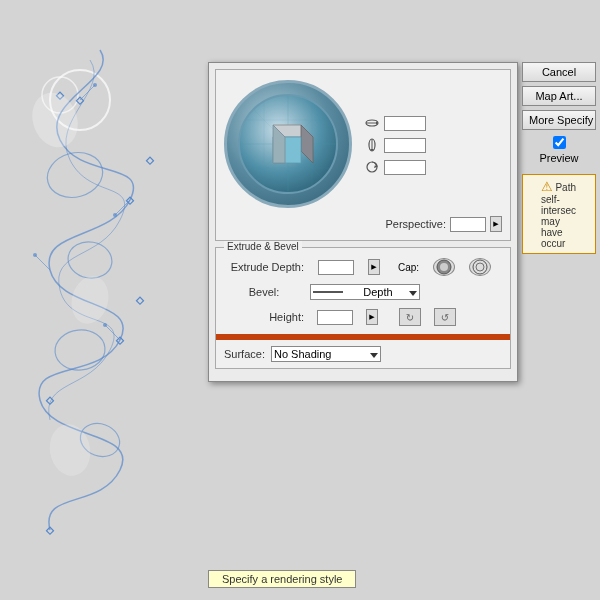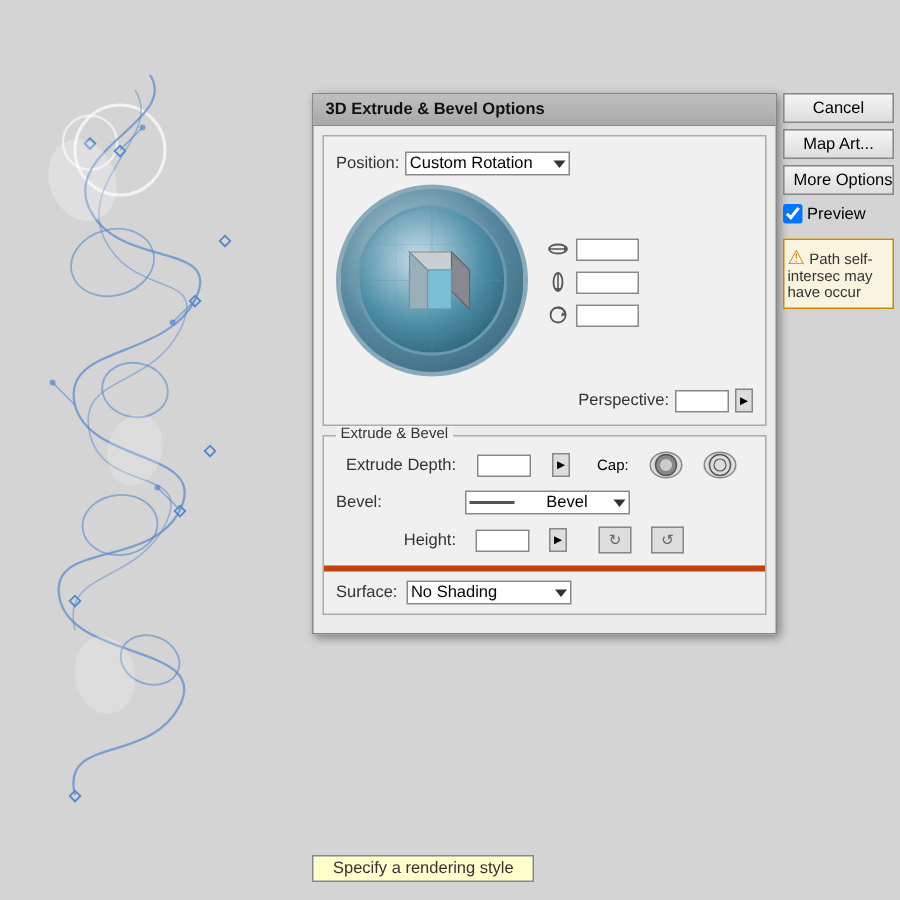--- a/index.html
+++ b/index.html
@@ -279,21 +279,21 @@
       display: flex;
       align-items: center;
       gap: 6px;
       margin-bottom: 8px;
     }
 
     .bevel-row label {
       font-size: 11px;
       color: #333;
       width: 80px;
-      text-align: left;
+      text-align: center;
     }
 
     .bevel-select {
       background: #fff;
       border: 1px solid #888;
       font-size: 11px;
       padding: 1px 2px;
       width: 110px;
       display: flex;
       align-items: center;
@@ -325,21 +325,21 @@
       font-size: 10px;
       color: #666;
     }
 
     
     .surface-row {
       display: flex;
       align-items: center;
       gap: 6px;
       padding: 6px 8px;
-      border-top: 4px solid #c2410c;
+      border-top: 6px solid #c2410c;
     }
 
     .surface-row label {
       font-size: 11px;
       color: #333;
     }
 
     .surface-select {
       background: #fff;
       border: 1px solid #888;
@@ -388,26 +388,27 @@
     .dialog-btn.primary {
       background: linear-gradient(to bottom, #e0e8f8, #b8c8e8);
       border: 2px solid #557;
     }
 
     .checkbox-row {
       display: flex;
       align-items: center;
       gap: 3px;
       padding: 2px 0;
+      flex-direction: column;
     }
 
     .warning-area {
       background: #f8f4e0;
       border: 1px solid #cc8800;
-      padding: 4px 2px;
+      padding: 4px 18px;
       font-size: 10px;
       color: #333;
       margin-top: 4px;
     }
 
     .warning-icon {
       color: #cc8800;
       font-size: 13px;
     }
 
@@ -453,34 +454,24 @@
     <line x1="130" y1="200" x2="115" y2="215" stroke="#5588cc" stroke-width="0.8" opacity="0.7"></line>
     <circle cx="115" cy="215" r="2" fill="#5588cc" opacity="0.7"></circle>
     <line x1="50" y1="270" x2="35" y2="255" stroke="#5588cc" stroke-width="0.8" opacity="0.7"></line>
     <circle cx="35" cy="255" r="2" fill="#5588cc" opacity="0.7"></circle>
     <line x1="120" y1="340" x2="105" y2="325" stroke="#5588cc" stroke-width="0.8" opacity="0.7"></line>
     <circle cx="105" cy="325" r="2" fill="#5588cc" opacity="0.7"></circle>
   </svg>
 </div>
 
 <div class="dialog">
-  <div class="dialog-titlebar">
-    <span>3D Extrude &amp; Bevel Options</span>
-  </div>
   <div class="dialog-body">
 
     <div class="section-panel">
       <div class="section-content">
-        <div class="position-row">
-          <label>Position:</label>
-          <div class="position-select">
-            <span>Custom Rotation</span>
-            <span><span class="dropdown-arrow"></span></span>
-          </div>
-        </div>
 
         <div class="rotation-area">
           <div class="sphere-container">
             <div class="sphere-outer">
               <div class="sphere-inner">
 
                 <svg class="grid-svg" viewBox="0 0 100 100">
                   <line x1="0" y1="50" x2="100" y2="50" stroke="#4a9ab0" stroke-width="0.8" opacity="0.6"></line>
                   <line x1="50" y1="0" x2="50" y2="100" stroke="#4a9ab0" stroke-width="0.8" opacity="0.6"></line>
                   <line x1="0" y1="25" x2="100" y2="25" stroke="#4a9ab0" stroke-width="0.6" opacity="0.4"></line>
@@ -572,21 +563,21 @@
                 <circle cx="9" cy="9" r="7" fill="none" stroke="#555" stroke-width="1"></circle>
                 <circle cx="9" cy="9" r="4" fill="none" stroke="#555" stroke-width="0.8"></circle>
               </svg>
           </div>
         </div>
 
         <div class="bevel-row">
           <label>Bevel:</label>
           <div class="bevel-select">
             <span style="display:inline-block;width:30px;height:2px;background:#555;margin-right:4px;vertical-align:middle;"></span>
-            <span>Bevel</span>
+            <span>Depth</span>
             <span><span class="dropdown-arrow"></span></span>
           </div>
         </div>
 
         <div class="height-row">
           <label>Height:</label>
           <input class="value-input" type="text" readonly="" style="color: rgb(153, 153, 153);">
           <div class="stepper-right">▶</div>
           <div class="rotate-btn" style="margin-left:8px;">↻</div>
           <div class="rotate-btn">↺</div>
@@ -601,21 +592,21 @@
         </div>
       </div>
     </div>
 
   </div>
 </div>
 
 <div class="right-buttons">
   <button class="dialog-btn">Cancel</button>
   <button class="dialog-btn">Map Art...</button>
-  <button class="dialog-btn">More Options</button>
+  <button class="dialog-btn">More Specify</button>
   <div class="checkbox-row">
     <input type="checkbox" checked="" style="">
     <label>Preview</label>
   </div>
   <div class="warning-area">
     <span class="warning-icon">⚠</span>
     <span>Path self-intersec may have occur</span>
   </div>
 </div>
 

